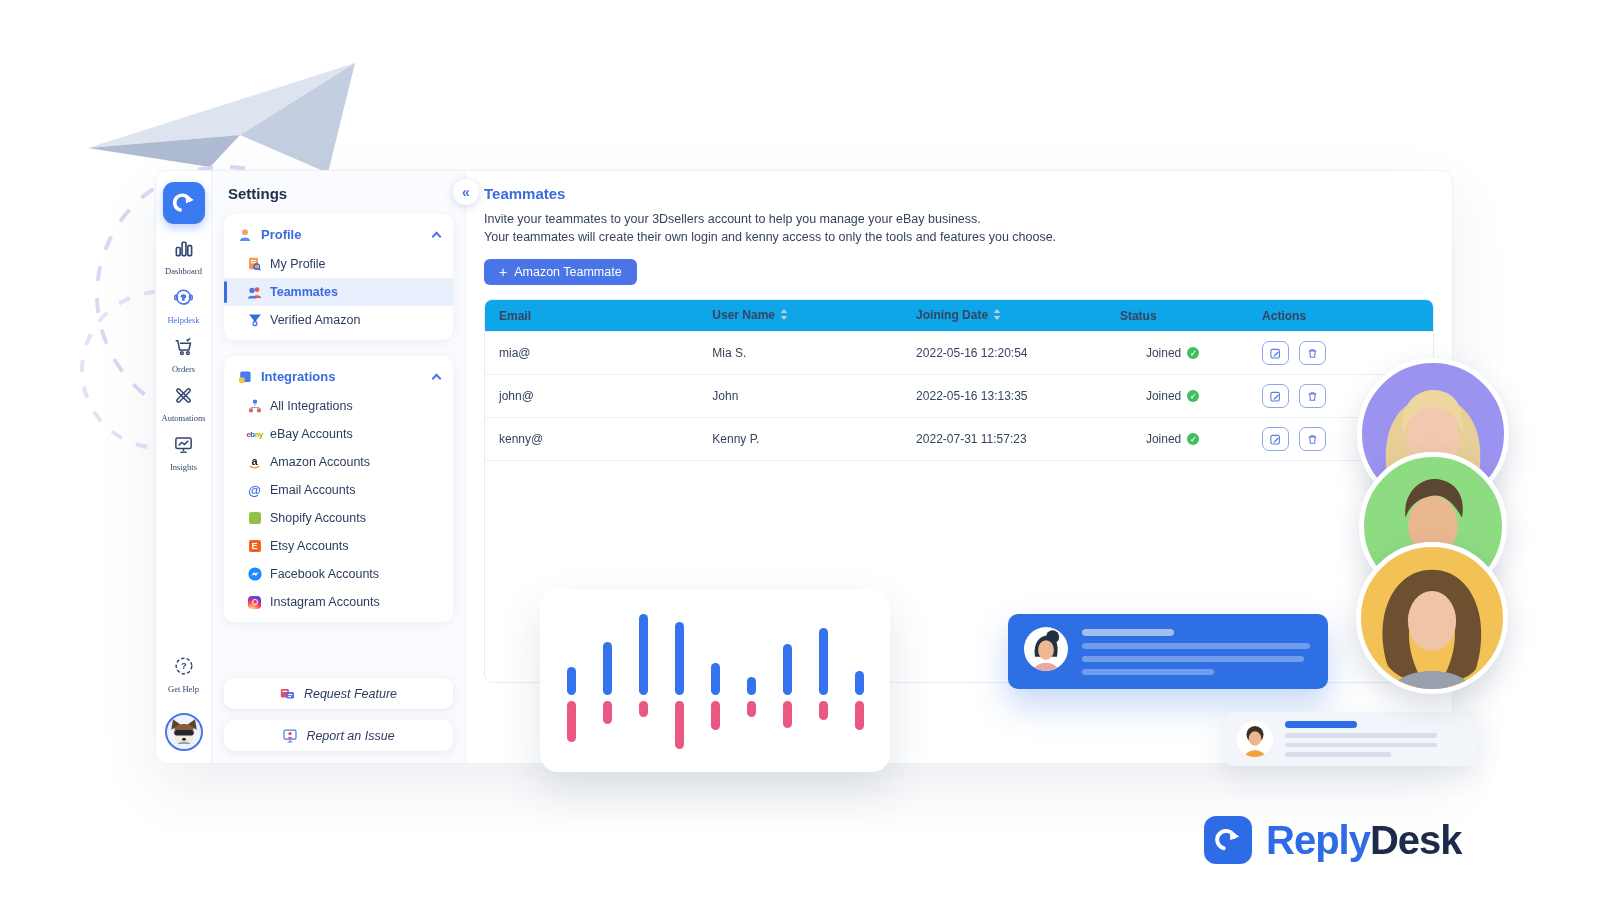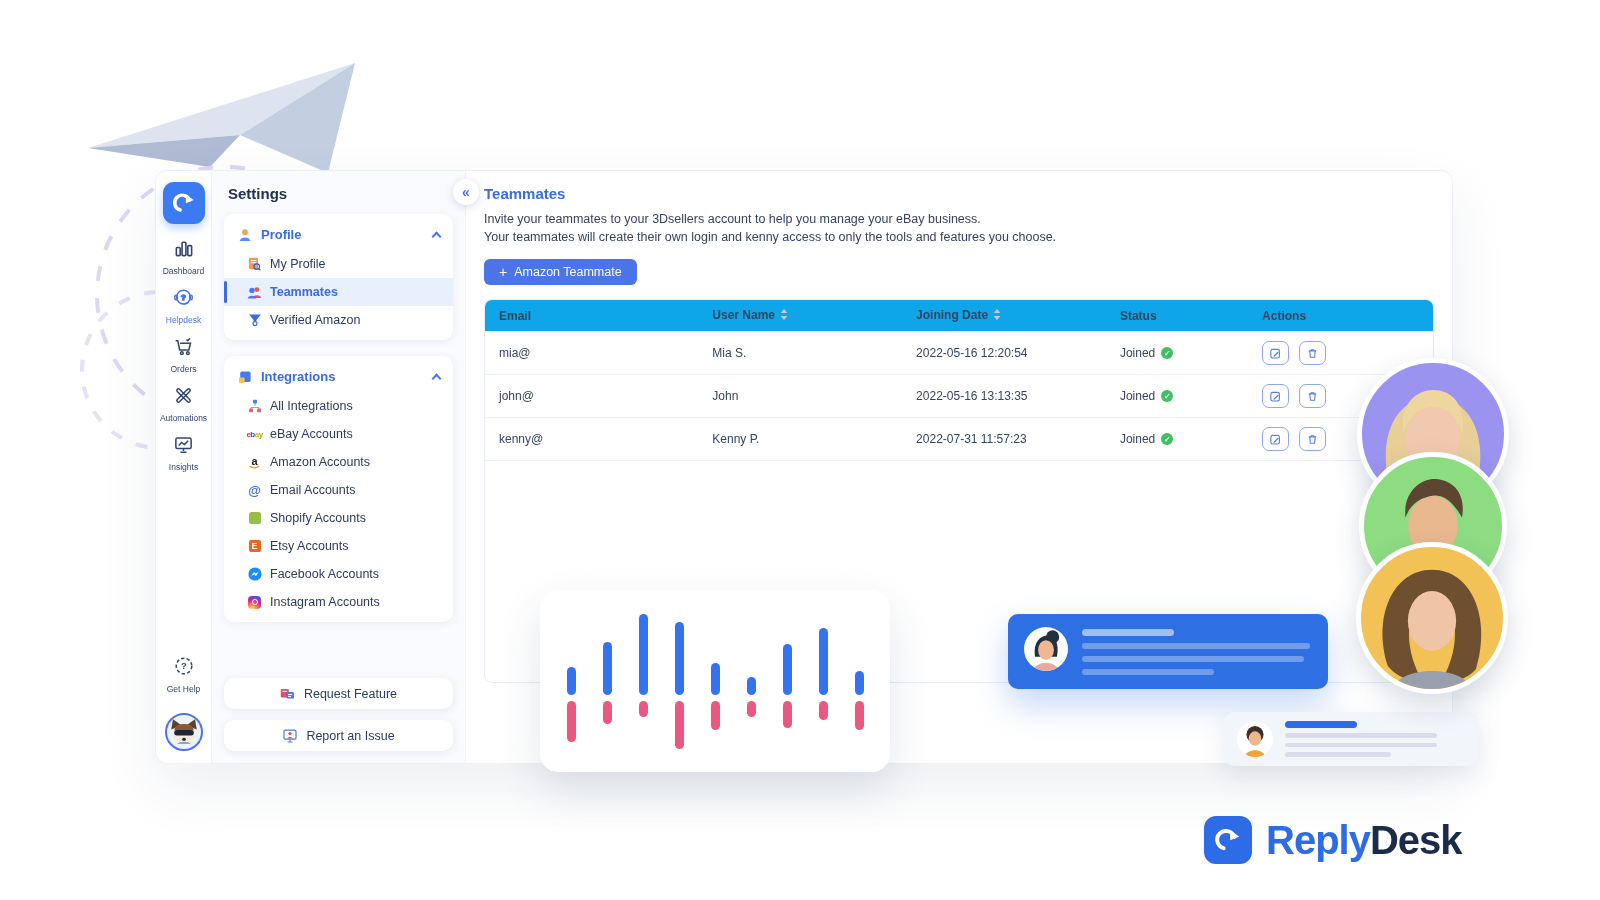--- a/index.html
+++ b/index.html
@@ -21,21 +21,21 @@
     width:56px; border-right:1px solid #eef1f7; border-radius:12px 0 0 12px;
     display:flex; flex-direction:column; align-items:center; padding:11px 0 12px;
     background:#fff;
   }
   .logo-tile {
     width:42px; height:42px; border-radius:11px; background:#3b7af0;
     display:flex; align-items:center; justify-content:center; cursor:pointer;
     margin-bottom:14px; box-shadow:0 4px 10px rgba(59,122,240,.35);
   }
   .rail-item { display:flex; flex-direction:column; align-items:center; gap:3px; margin-bottom:11px; cursor:pointer; width:100%; }
-  .rail-item .lbl { font-size:8.5px; color:#33466e; }
+  .rail-item .lbl { font-size:8.5px; color:#33466e;font-family:Liberation Serif, serif; }
   .rail-item.active .lbl { color:#4a74e8; }
   .rail-item.active svg * { stroke:#4a74e8; }
   .rail-spacer { margin-top:auto; }
   .dog-avatar { width:38px; height:38px; border-radius:50%; border:2px solid #4a74e8; background:#eef2fb; overflow:hidden; cursor:pointer; margin-top:8px; }
   
   .settings-panel {
     width:254px; background:#fafbfe; border-right:1px solid #eef1f7;
     padding:12px 12px 12px; display:flex; flex-direction:column; position:relative;
   }
   .settings-title { font-size:15px; font-weight:bold; color:#22304f; margin:2px 0 12px 4px; }
@@ -43,42 +43,42 @@
   .group-header { display:flex; align-items:center; gap:9px; padding:8px 13px; font-size:13px; font-weight:bold; color:#3a6be0; cursor:pointer; }
   .chev-up { width:7px; height:7px; border-left:2px solid #4a74e8; border-top:2px solid #4a74e8; transform:rotate(45deg); margin-left:auto; margin-top:3px; }
   .group-item { position:relative; display:flex; align-items:center; gap:8px; padding:6.5px 12px 6.5px 23px; font-size:12.5px; color:#2c3c5e; cursor:pointer; }
   .group-item.selected { background:#e9f0fd; color:#3a6be0; font-weight:bold; }
   .group-item.selected::before { content:""; position:absolute; left:0; top:3px; bottom:3px; width:3px; border-radius:2px; background:#3a6be0; }
   .mini-ic { width:15px; height:15px; display:inline-flex; align-items:center; justify-content:center; flex:0 0 15px; }
   .panel-footer { margin-top:auto; }
   .pill-btn {
     background:#fff; border-radius:10px; box-shadow:0 2px 10px rgba(40,60,100,.09);
     padding:8px 10px; display:flex; align-items:center; justify-content:center; gap:9px;
-    font-size:12.5px; color:#2c3c5e; cursor:pointer; margin-top:11px;
+    font-size:12.5px; color:#2c3c5e; cursor:pointer; margin-top:11px;font-style:italic;
   }
   
   .main-area { flex:1; position:relative; padding:14px 18px 0; }
   .collapse-btn {
     position:absolute; left:-13px; top:8px; width:26px; height:26px; background:#fff;
     border-radius:50%; box-shadow:0 2px 8px rgba(40,60,100,.18); color:#4a74e8;
     display:flex; align-items:center; justify-content:center; font-size:14px; font-weight:bold; cursor:pointer;
   }
   .main-title { font-size:15px; font-weight:bold; color:#3a6be0; }
   .main-desc { font-size:12.5px; color:#36425e; line-height:1.45; margin-top:8px; }
   .invite-btn {
     margin-top:13px; background:#4a74e8; color:#fff; font-size:12.5px; border:none;
     padding:6px 15px; border-radius:6px; display:inline-flex; align-items:center; gap:7px; cursor:pointer;
   }
   .invite-btn .plus { font-size:14px; line-height:1; }
   .table-wrap { margin-top:14px; border:1px solid #e8ecf4; border-radius:8px; height:384px; overflow:hidden; background:#fff; }
   table { width:100%; border-collapse:collapse; font-size:12px; color:#37445f; }
   thead th { background:#0ea5e9; text-align:left; font-weight:bold; padding:8px 14px; border-bottom:1px solid #e8ecf4; white-space:nowrap; }
   tbody td { padding:9px 14px; border-bottom:1px solid #eef1f7; }
   th .sort { margin-left:5px; vertical-align:-1px; cursor:pointer; }
-  .joined { display:inline-flex; align-items:center; gap:6px; }
+  .joined { display:inline-flex; align-items:center; gap:6px;margin-left:26px; }
   .joined-check { width:12px; height:12px; border-radius:50%; background:#3fbf62; color:#fff; font-size:8px; font-weight:bold; display:inline-flex; align-items:center; justify-content:center; }
   .act-btn { width:27px; height:24px; border:1.5px solid #8ea8f0; border-radius:7px; background:#fff; display:inline-flex; align-items:center; justify-content:center; margin-right:7px; cursor:pointer; }
   
   .chart-card {
     position:absolute; left:540px; top:590px; width:350px; height:182px; background:#fff;
     border-radius:18px; box-shadow:0 18px 44px rgba(40,60,100,.13);
     display:flex; align-items:center; justify-content:center;
   }
   .bars { display:flex; gap:27px; }
   .pair { display:flex; flex-direction:column; align-items:center; }

